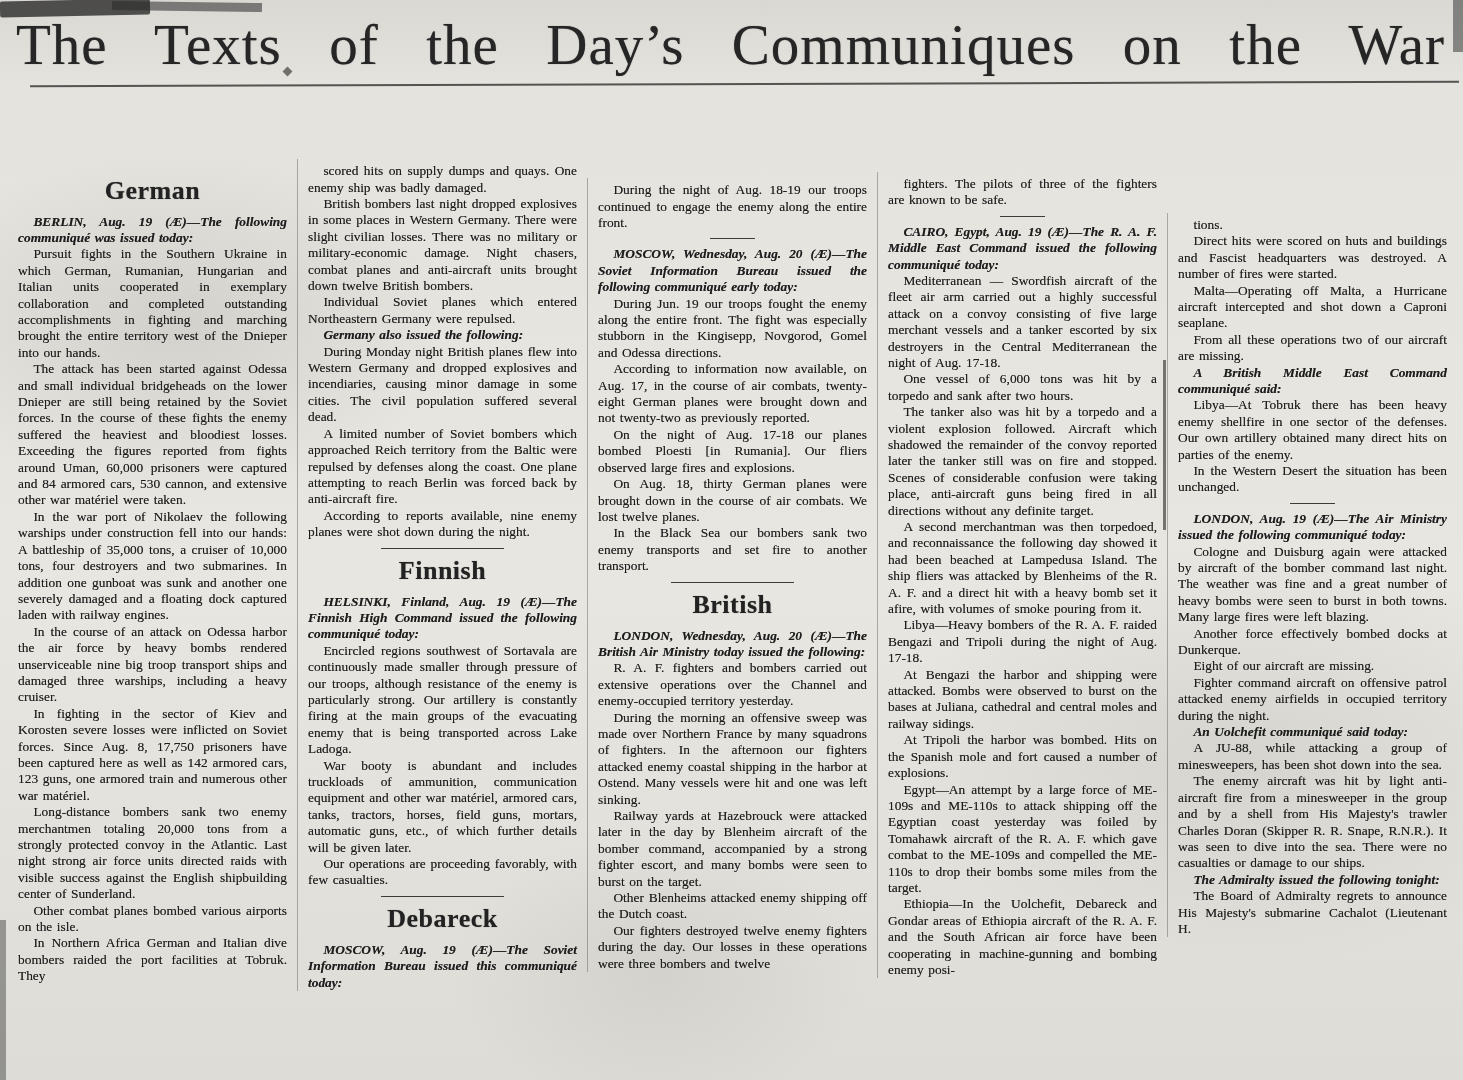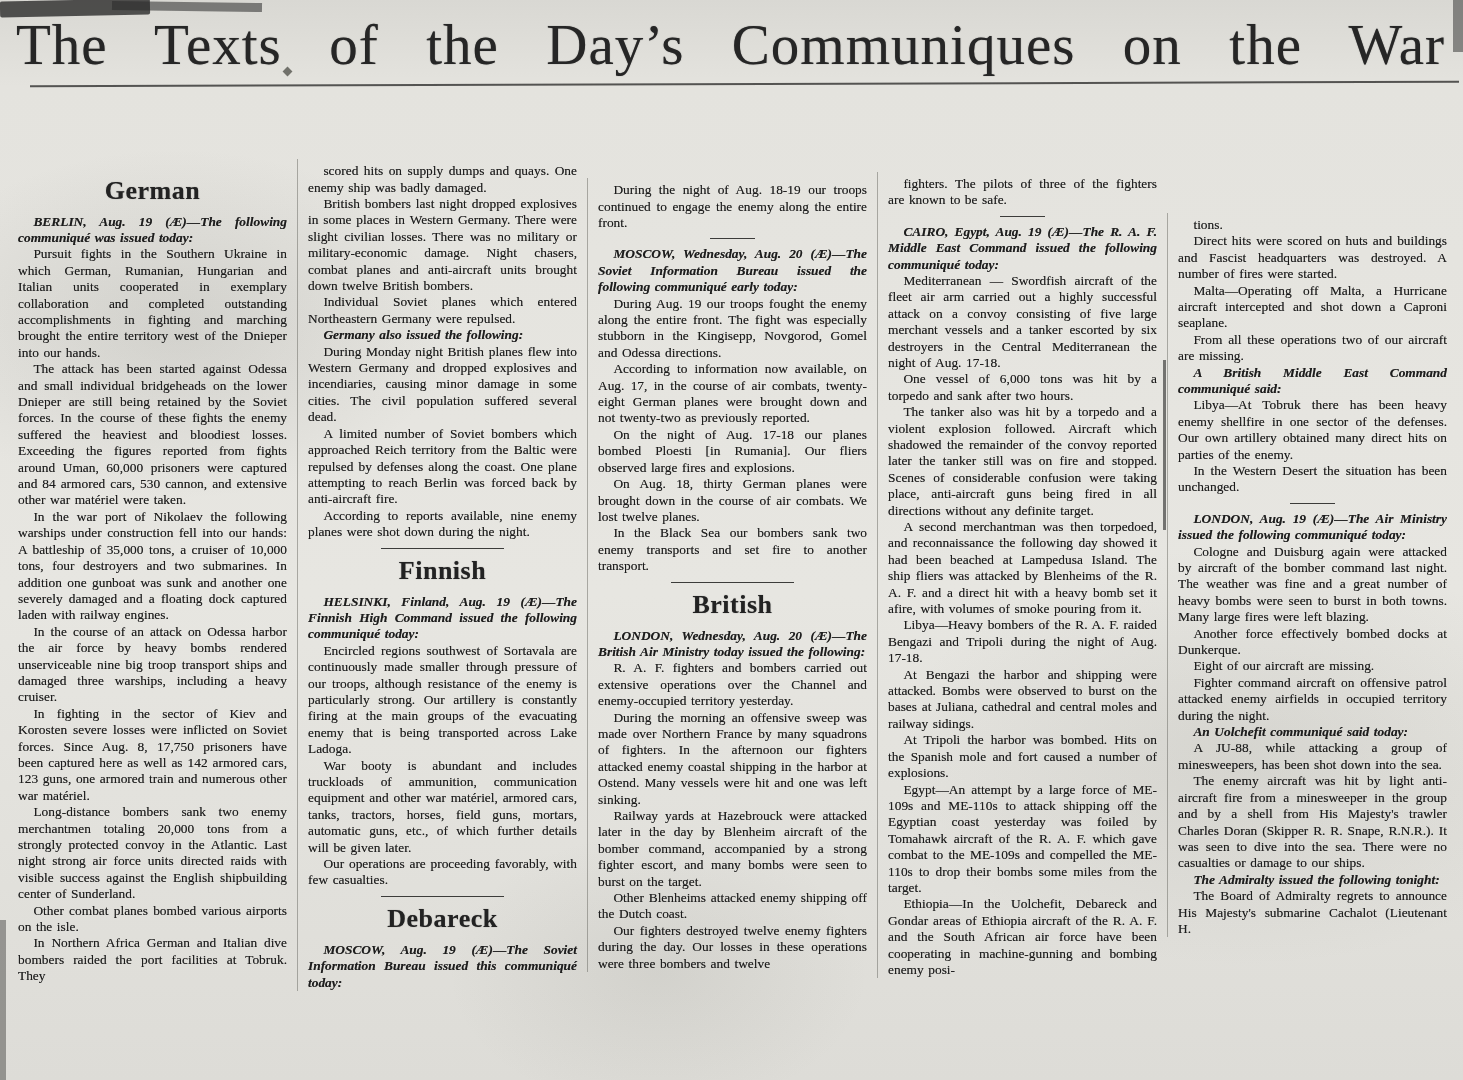--- a/index.html
+++ b/index.html
@@ -96,21 +96,21 @@
       <div class="para">War booty is abundant and includes truckloads of ammunition, communication equipment and other war matériel, armored cars, tanks, tractors, horses, field guns, mortars, automatic guns, etc., of which further details will be given later.</div>
       <div class="para">Our operations are proceeding favorably, with few casualties.</div>
       <div class="rule rule-wide"></div>
       <div class="heading">Debareck</div>
       <div class="dateline">MOSCOW, Aug. 19 (Æ)—The Soviet Information Bureau issued this communiqué today:</div>
     </div>
     <div class="col">
       <div class="para">During the night of Aug. 18-19 our troops continued to engage the enemy along the entire front.</div>
       <div class="rule rule-tiny"></div>
       <div class="dateline">MOSCOW, Wednesday, Aug. 20 (Æ)—The Soviet Information Bureau issued the following communiqué early today:</div>
-      <div class="para">During Aug. 19 our troops fought the enemy along the entire front. The fight was especially stubborn in the Kingisepp, Novgorod, Gomel and Odessa directions.</div>
+      <div class="para">During Jun. 19 our troops fought the enemy along the entire front. The fight was especially stubborn in the Kingisepp, Novgorod, Gomel and Odessa directions.</div>
       <div class="para">According to information now available, on Aug. 17, in the course of air combats, twenty-eight German planes were brought down and not twenty-two as previously reported.</div>
       <div class="para">On the night of Aug. 17-18 our planes bombed Ploesti [in Rumania]. Our fliers observed large fires and explosions.</div>
       <div class="para">On Aug. 18, thirty German planes were brought down in the course of air combats. We lost twelve planes.</div>
       <div class="para">In the Black Sea our bombers sank two enemy transports and set fire to another transport.</div>
       <div class="rule rule-wide"></div>
       <div class="heading">British</div>
       <div class="dateline">LONDON, Wednesday, Aug. 20 (Æ)—The British Air Ministry today issued the following:</div>
       <div class="para">R. A. F. fighters and bombers carried out extensive operations over the Channel and enemy-occupied territory yesterday.</div>
       <div class="para">During the morning an offensive sweep was made over Northern France by many squadrons of fighters. In the afternoon our fighters attacked enemy coastal shipping in the harbor at Ostend. Many vessels were hit and one was left sinking.</div>
       <div class="para">Railway yards at Hazebrouck were attacked later in the day by Blenheim aircraft of the bomber command, accompanied by a strong fighter escort, and many bombs were seen to burst on the target.</div>

